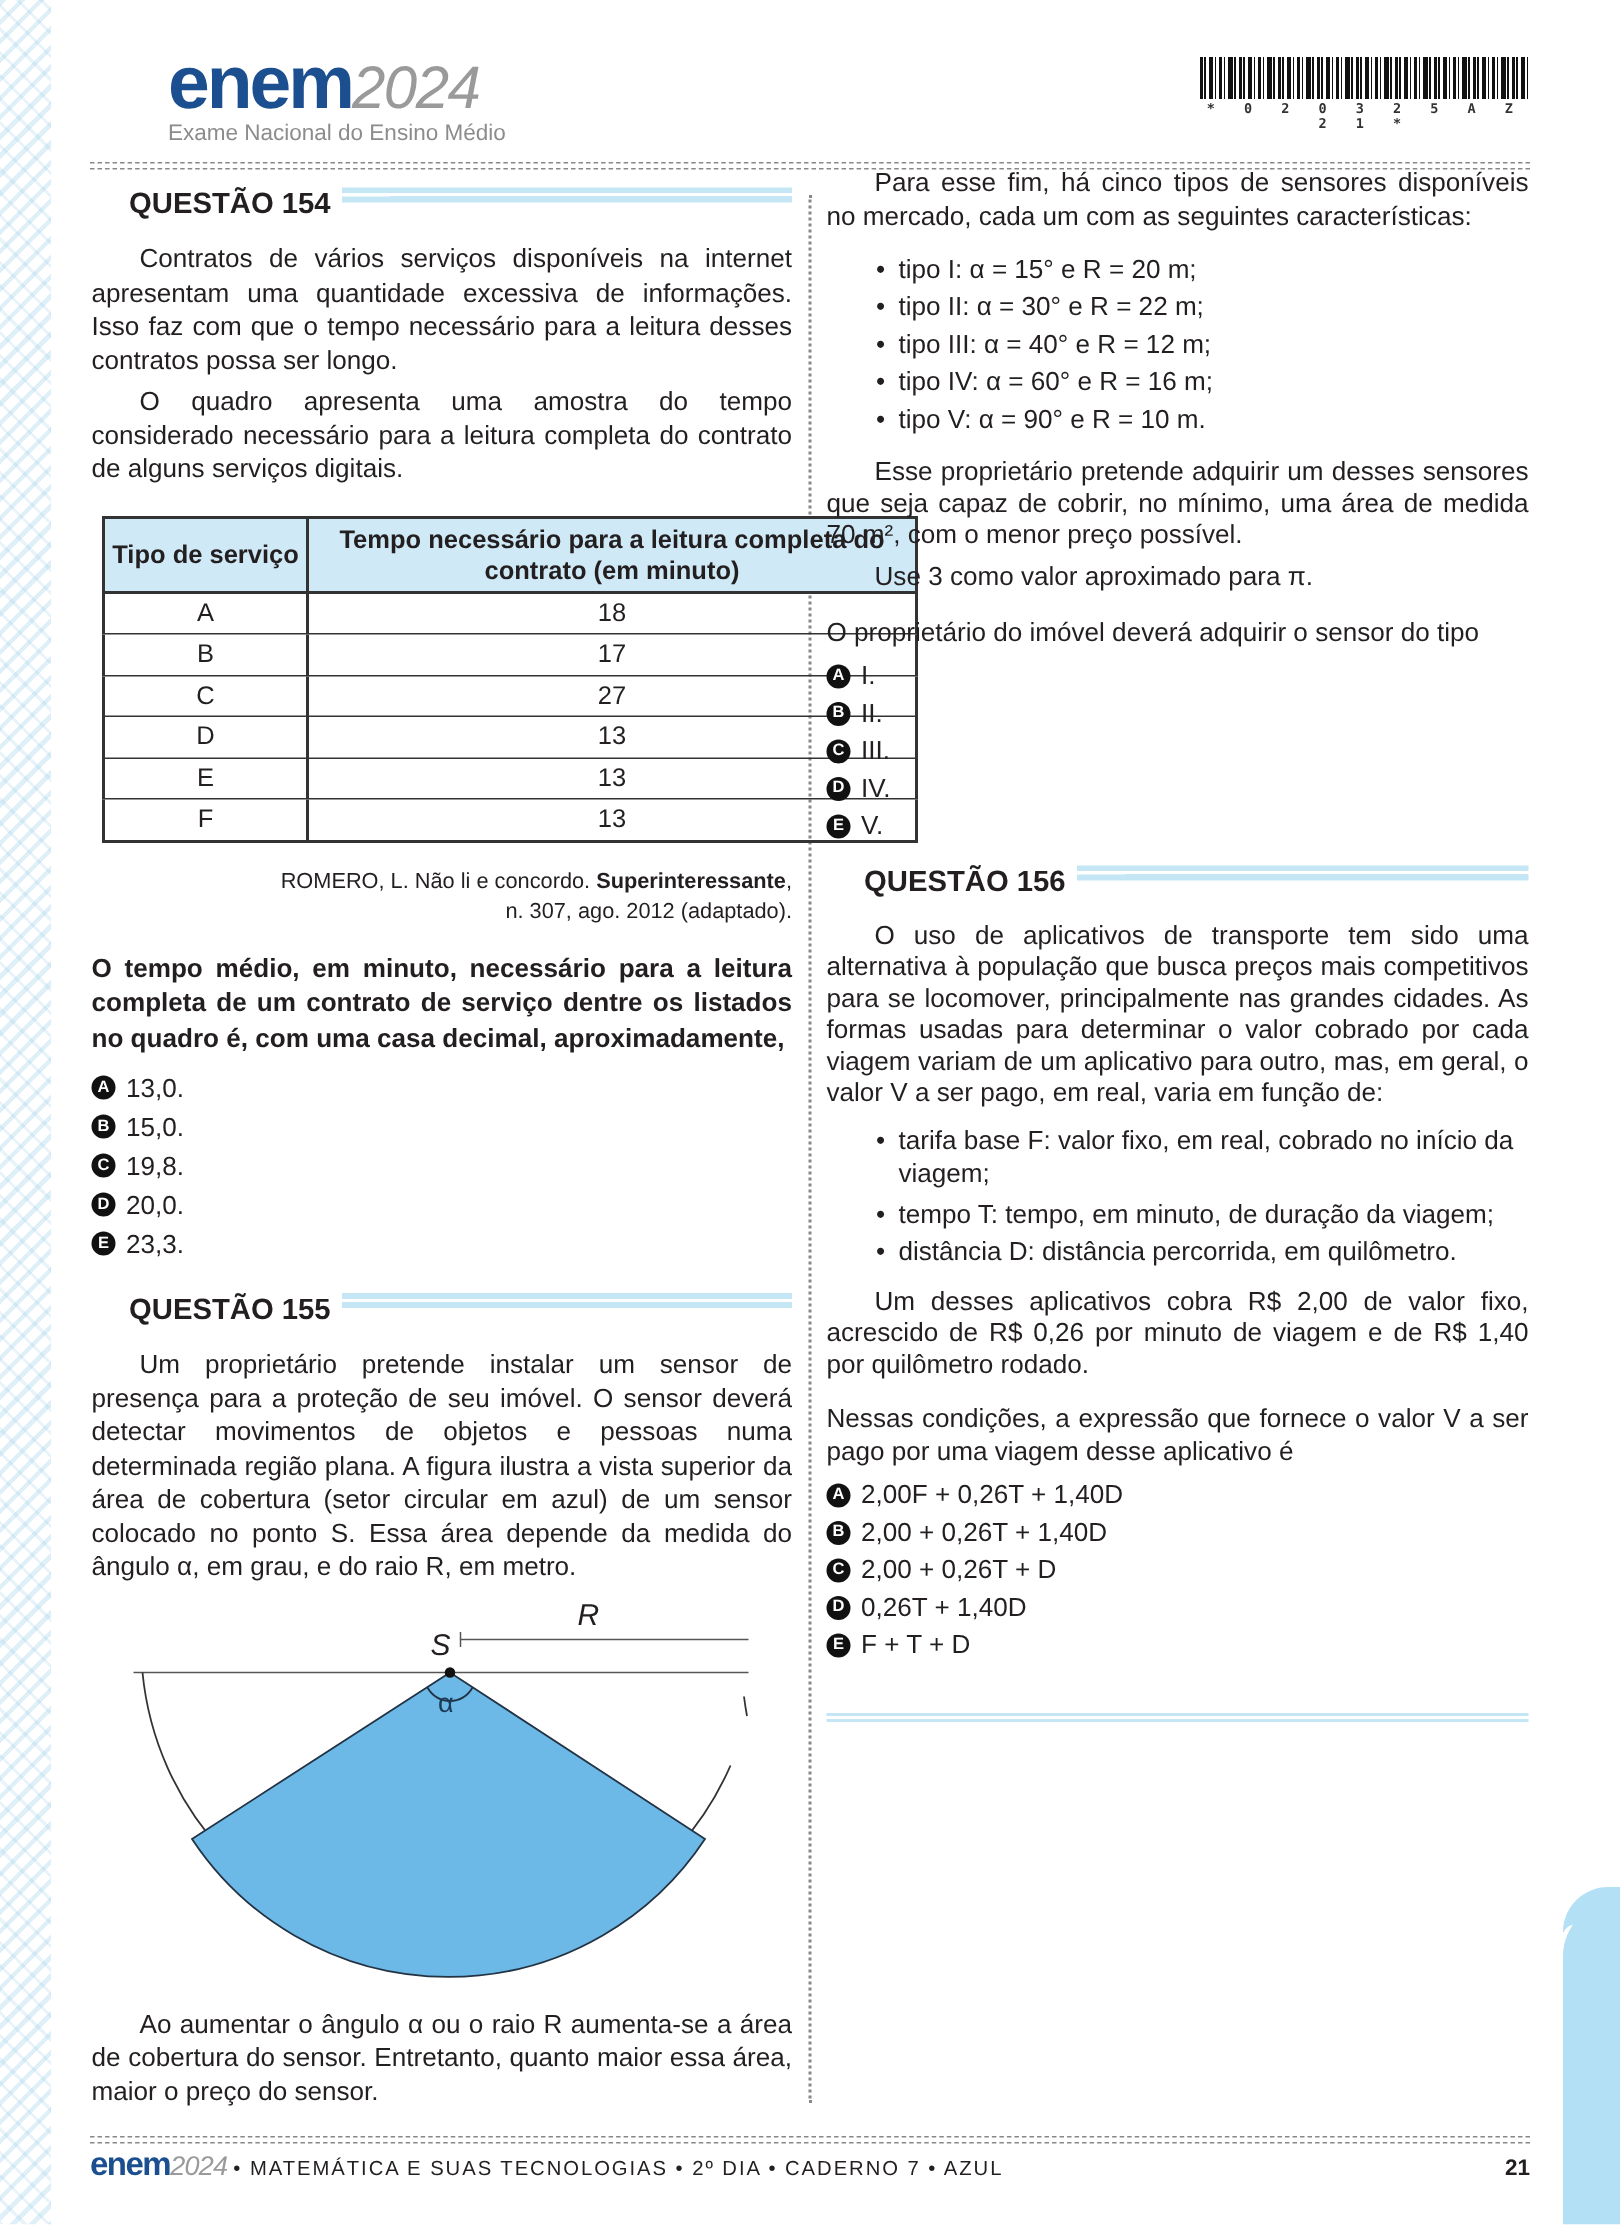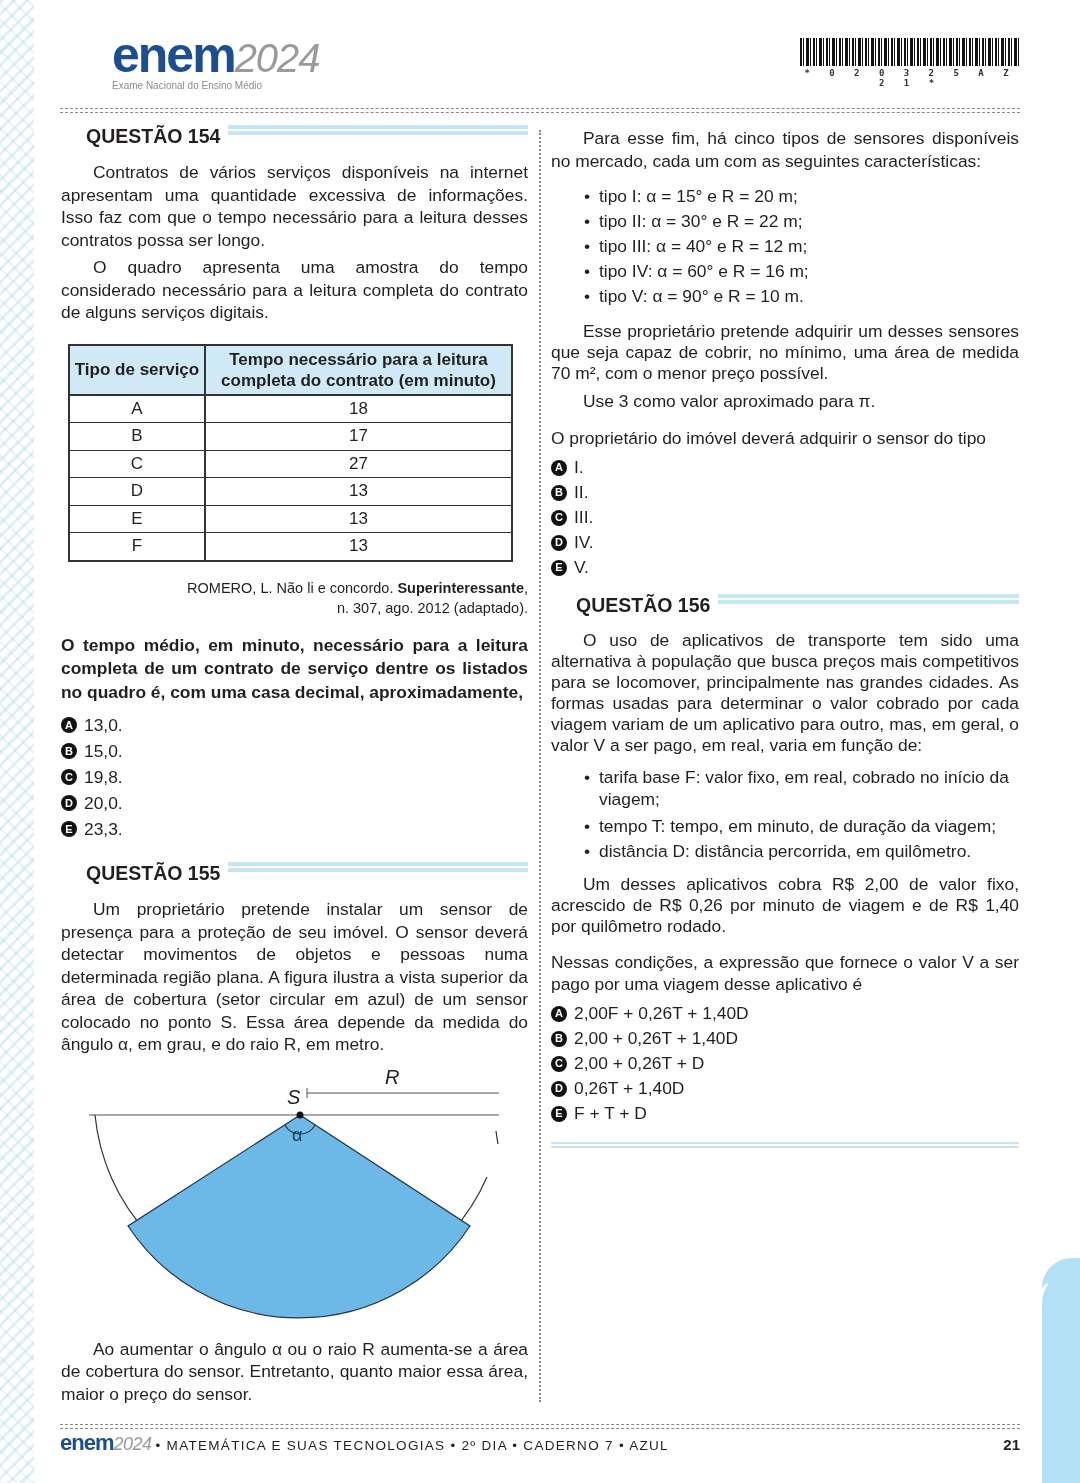--- a/index.html
+++ b/index.html
@@ -10,42 +10,42 @@
       repeating-linear-gradient(135deg, rgba(140,200,230,0.35) 0 3px, transparent 3px 9px),
       repeating-linear-gradient(45deg, rgba(140,200,230,0.25) 0 2px, transparent 2px 11px);
     opacity:0.8; }
   .right-tab { position:absolute; right:0; top:1268px; width:38px; height:215px; background:#b4e0f5; border-top-left-radius:36px; }
   .right-tab-top { position:absolute; right:0; top:1258px; width:38px; height:30px; border-top-left-radius:30px; background:#b4e0f5; }
   .right-tab-gap { position:absolute; right:0; top:1283px; width:38px; height:8px; background:#fff; border-top-left-radius:24px; }
 
   .logo { position:absolute; left:66px; top:26px;margin-left:46px; }
   .logo .enem { font-size:50px; font-weight:bold; color:#1c4f8f; letter-spacing:-2px; }
   .logo .year { font-size:40px; font-style:italic; color:#9a9a9a; font-weight:normal; letter-spacing:-1px; }
-  .logo .sub { font-size:10px; color:#8c8c8c; margin-top:-4px; }
+  .logo .sub { font-size:15px; color:#8c8c8c; margin-top:-4px; }
   .barcode { position:absolute; left:800px; top:38px; width:220px; }
   .barcode .bars { height:28px; background: repeating-linear-gradient(90deg,#111 0 2px,#fff 2px 3px,#111 3px 4px,#fff 4px 6px,#111 6px 9px,#fff 9px 10px,#111 10px 11px,#fff 11px 13px); }
   .barcode .code { font-family:"DejaVu Sans Mono", monospace; font-size:9px; letter-spacing:7px; text-align:center; margin-top:2px; color:#333;font-weight:bold; }
 
   .rule { position:absolute; height:3px; border-top:1px dashed #888; border-bottom:1px dashed #888; }
   .top-rule { left:60px; top:108px; width:960px; }
   .bottom-rule { left:60px; top:1424px; width:960px; }
   .col-divider { position:absolute; left:539px; top:130px; width:0; height:1272px; border-left:2px dotted #888; }
 
   .col { position:absolute; font-size:17.4px; line-height:22.5px; }
   .col-left { left:61px; top:125px; width:467px; }
-  .col-right { left:551px; top:125px; width:468px; }
+  .col-right { left:551px; top:108px; width:468px; }
   p { margin:0; text-align:justify; }
   .indent { text-indent:32px; }
   .qhead { display:flex; height:28px; margin-bottom:8px;margin-left:25px; }
   .qhead .qt { font-weight:bold; font-size:19.5px; white-space:nowrap; }
   .qhead .bar { flex:1; margin-left:8px; height:10px; position:relative;
     background:linear-gradient(#c4e6f5 0 4px, transparent 4px 6px, #c4e6f5 6px 10px); }
   .qhead .bar:before { content:""; position:absolute; left:0; top:4px; width:32px; height:2px; background:#fff; }
 
-  table { border-collapse:collapse; margin:20px 0 0 7px; width:445px; font-size:17px; }
+  table { border-collapse:collapse; margin:20px 0 0 7px; width:544px; font-size:17px; }
   th { background:#cfe9f7; font-weight:bold; line-height:21px; padding:3px 2px; border:2px solid #333; }
   td { text-align:center; height:26.5px; padding:0; border:1px solid #333; border-left:2px solid #333; border-right:2px solid #333; }
   tr:last-child td { border-bottom:2px solid #333; }
   .source { text-align:right; font-size:14.5px; line-height:20px; margin-top:16px; }
   .opts { margin-top:8px; }
   .opt { display:flex; align-items:center; height:26px; }
   .opt-r { height:25px; }
   .badge { width:16px; height:16px; border-radius:50%; background:#111; color:#fff; font-size:11px; font-weight:bold;
            display:inline-flex; align-items:center; justify-content:center; margin-right:7px; flex:none; }
   ul { margin:10px 0 0 0; padding-left:48px; }

